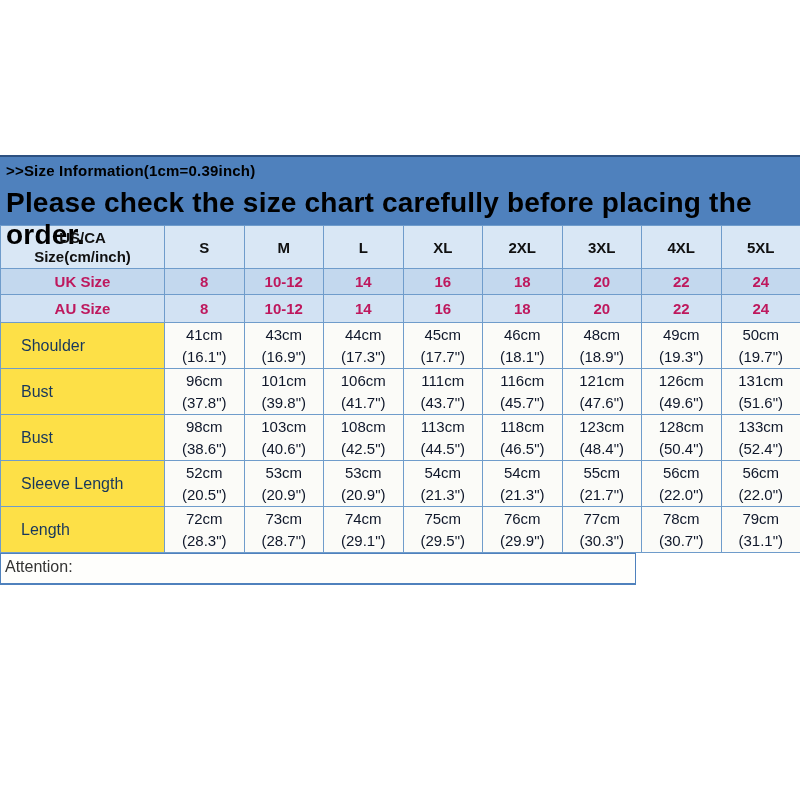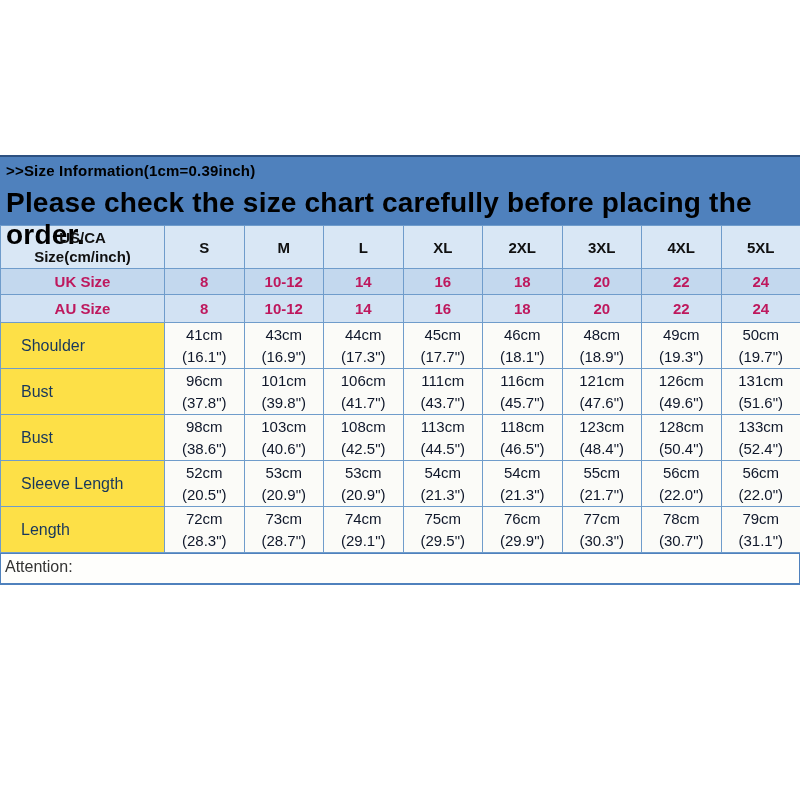--- a/index.html
+++ b/index.html
@@ -63,21 +63,21 @@
     background: #fbfbf8;
     font-size: 15px;
     font-weight: normal;
     color: #0f172a;
   }
   tr.meas-row td .cell-line { line-height: 22px; }
 
   
   .attention {
     box-sizing: border-box;
-    width: 800px;
+    width: 636px;
     border: 1px solid #4f81bd;
     border-bottom-width: 2px;
     background: #fefefc;
     color: #333;
     font-size: 16px;
     line-height: 21px;
     padding: 2px 4px 6px 4px;
   }
 </style>
 </head>

